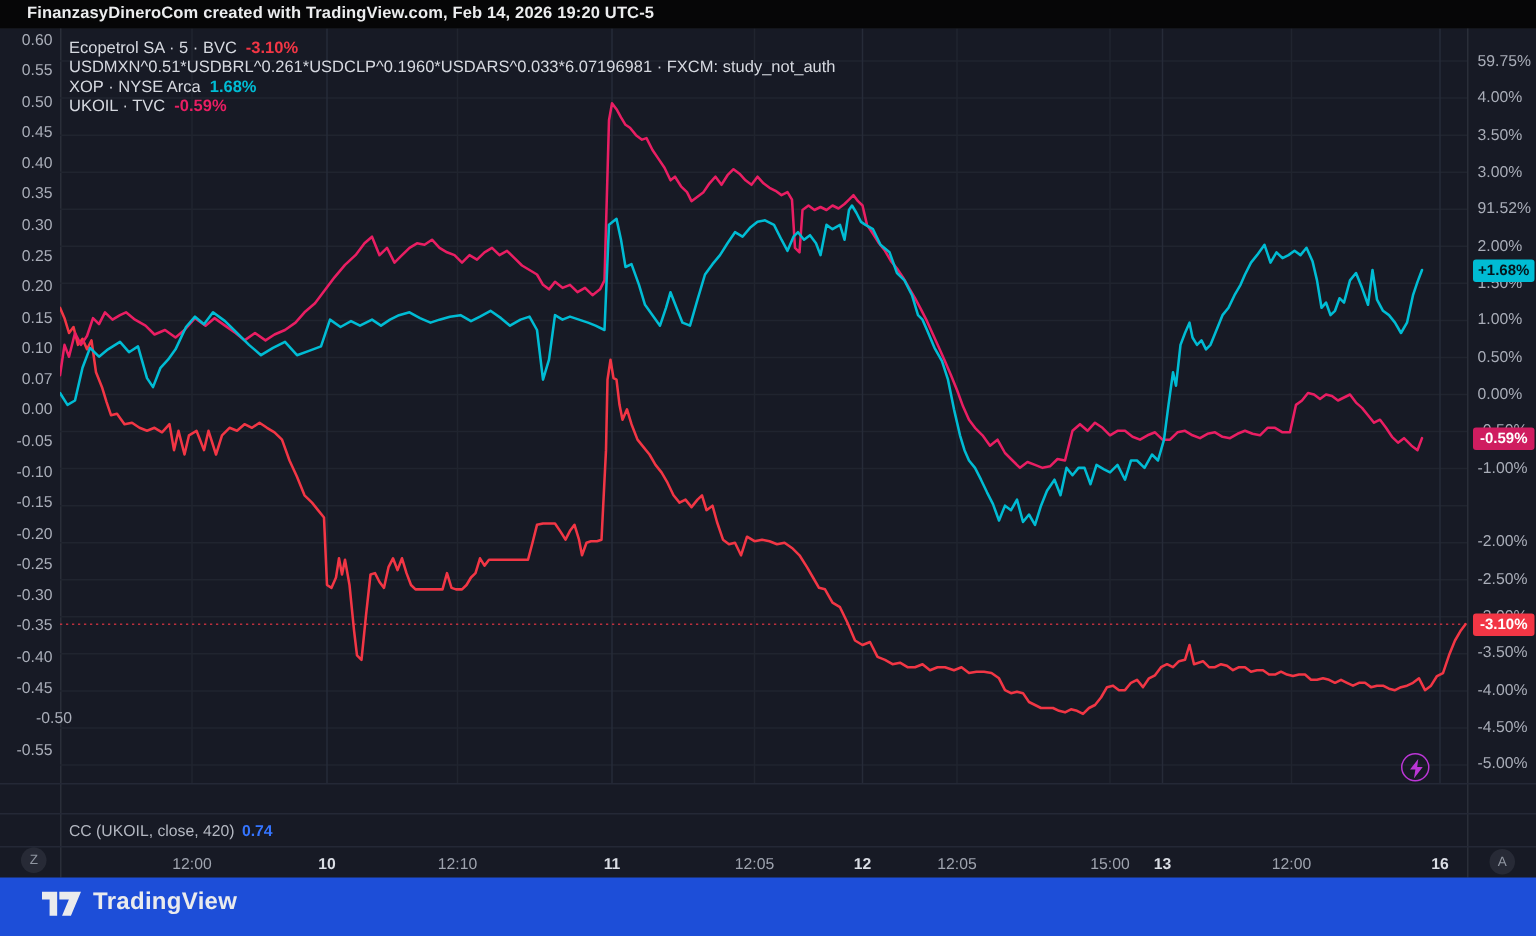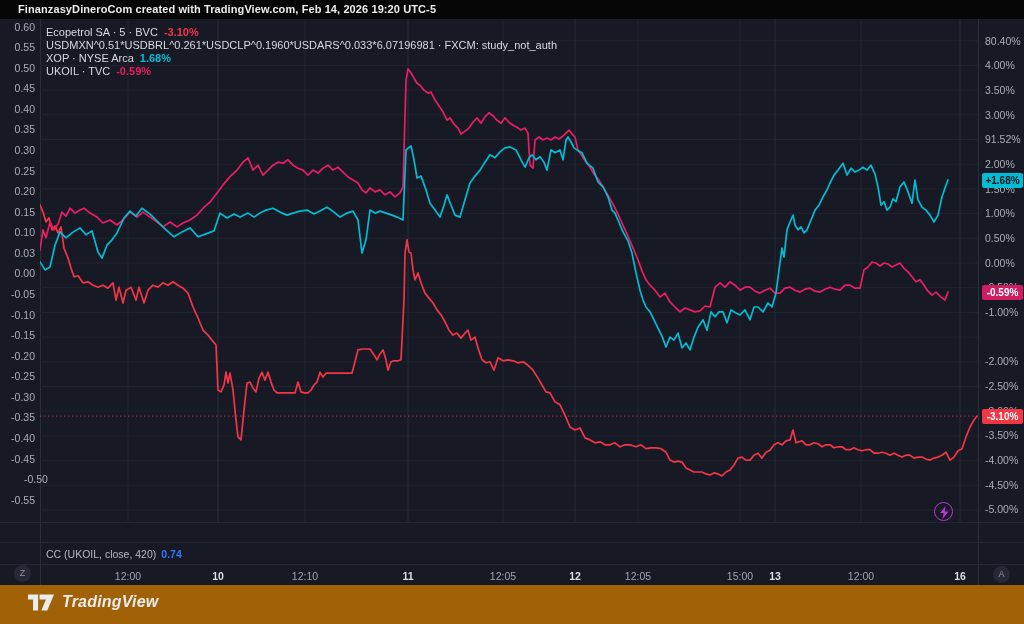--- a/index.html
+++ b/index.html
@@ -39,21 +39,21 @@
   #plot{position:absolute;left:40px;top:0px;}
 
   
   .round-btn{position:absolute;width:17px;height:17px;border-radius:50%;background:rgba(125,130,143,0.16);
     color:#9096a1;font-size:9px;text-align:center;line-height:17px;cursor:pointer;}
   #boost-btn{position:absolute;width:19px;height:19px;border-radius:50%;border:1.5px solid #bb36d6;
     box-sizing:border-box;background:transparent;cursor:pointer;}
   #boost-btn svg{position:absolute;left:3.5px;top:2.5px;}
 
   
-  #bottom-strip{position:absolute;left:0;top:585px;width:1024px;height:39px;background:#a16207;font-style:italic;}
+  #bottom-strip{position:absolute;left:0;top:585px;width:1024px;height:39px;background:#1d4ed8;}
   #tv-logo{position:absolute;left:28px;top:8px;display:flex;align-items:center;gap:8px;}
   #tv-logo-text{color:#eaebed;font-size:16px;font-weight:bold;letter-spacing:.2px;}
 </style>
 </head>
 <body>
 
 <div id="stage">
 
   <div id="attribution-bar">
     <span>FinanzasyDineroCom created with TradingView.com, Feb 14, 2026 19:20 UTC-5</span>
@@ -110,36 +110,36 @@
         <div class="axis-label left-label" style="top: 23.1px; left: 0px; width: 35px;">0.55</div>
         <div class="axis-label left-label" style="top: 43.6px; left: 0px; width: 35px;">0.50</div>
         <div class="axis-label left-label" style="top: 64.2px; left: 0px; width: 35px;">0.45</div>
         <div class="axis-label left-label" style="top: 84.8px; left: 0px; width: 35px;">0.40</div>
         <div class="axis-label left-label" style="top: 105.3px; left: 0px; width: 35px;">0.35</div>
         <div class="axis-label left-label" style="top: 125.9px; left: 0px; width: 35px;">0.30</div>
         <div class="axis-label left-label" style="top: 146.5px; left: 0px; width: 35px;">0.25</div>
         <div class="axis-label left-label" style="top: 167.1px; left: 0px; width: 35px;">0.20</div>
         <div class="axis-label left-label" style="top: 187.6px; left: 0px; width: 35px;">0.15</div>
         <div class="axis-label left-label" style="top: 208.2px; left: 0px; width: 35px;">0.10</div>
-        <div class="axis-label left-label" style="top: 228.8px; left: 0px; width: 35px;">0.03</div>
+        <div class="axis-label left-label" style="top: 228.8px; left: 0px; width: 35px;">0.07</div>
         <div class="axis-label left-label" style="top: 249.3px; left: 0px; width: 35px;">0.00</div>
         <div class="axis-label left-label" style="top: 269.9px; left: 0px; width: 35px;">-0.05</div>
         <div class="axis-label left-label" style="top: 290.5px; left: 0px; width: 35px;">-0.10</div>
         <div class="axis-label left-label" style="top: 311.1px; left: 0px; width: 35px;">-0.15</div>
         <div class="axis-label left-label" style="top: 331.6px; left: 0px; width: 35px;">-0.20</div>
         <div class="axis-label left-label" style="top: 352.2px; left: 0px; width: 35px;">-0.25</div>
         <div class="axis-label left-label" style="top: 372.8px; left: 0px; width: 35px;">-0.30</div>
         <div class="axis-label left-label" style="top: 393.3px; left: 0px; width: 35px;">-0.35</div>
         <div class="axis-label left-label" style="top: 413.9px; left: 0px; width: 35px;">-0.40</div>
         <div class="axis-label left-label" style="top: 434.5px; left: 0px; width: 35px;">-0.45</div>
         <div class="axis-label left-label" style="top: 455px; left: 0px; width: 18px; padding-left: 24px;">-0.50</div>
         <div class="axis-label left-label" style="top: 475.6px; left: 0px; width: 35px;">-0.55</div>
       </div>
     <div id="right-axis">
-        <div class="axis-label right-label" style="top: 16.5px;">80.40%</div>
+        <div class="axis-label right-label" style="top: 16.5px;">59.75%</div>
         <div class="axis-label right-label" style="top: 41.2px;">4.00%</div>
         <div class="axis-label right-label" style="top: 65.9px;">3.50%</div>
         <div class="axis-label right-label" style="top: 90.5px;">3.00%</div>
         <div class="axis-label right-label" style="top: 115.2px;">91.52%</div>
         <div class="axis-label right-label" style="top: 139.9px;">2.00%</div>
         <div class="axis-label right-label" style="top: 164.6px;">1.50%</div>
         <div class="axis-label right-label" style="top: 189.3px;">1.00%</div>
         <div class="axis-label right-label" style="top: 213.9px;">0.50%</div>
         <div class="axis-label right-label" style="top: 238.6px;">0.00%</div>
         <div class="axis-label right-label" style="top: 263.3px;">-0.50%</div>

